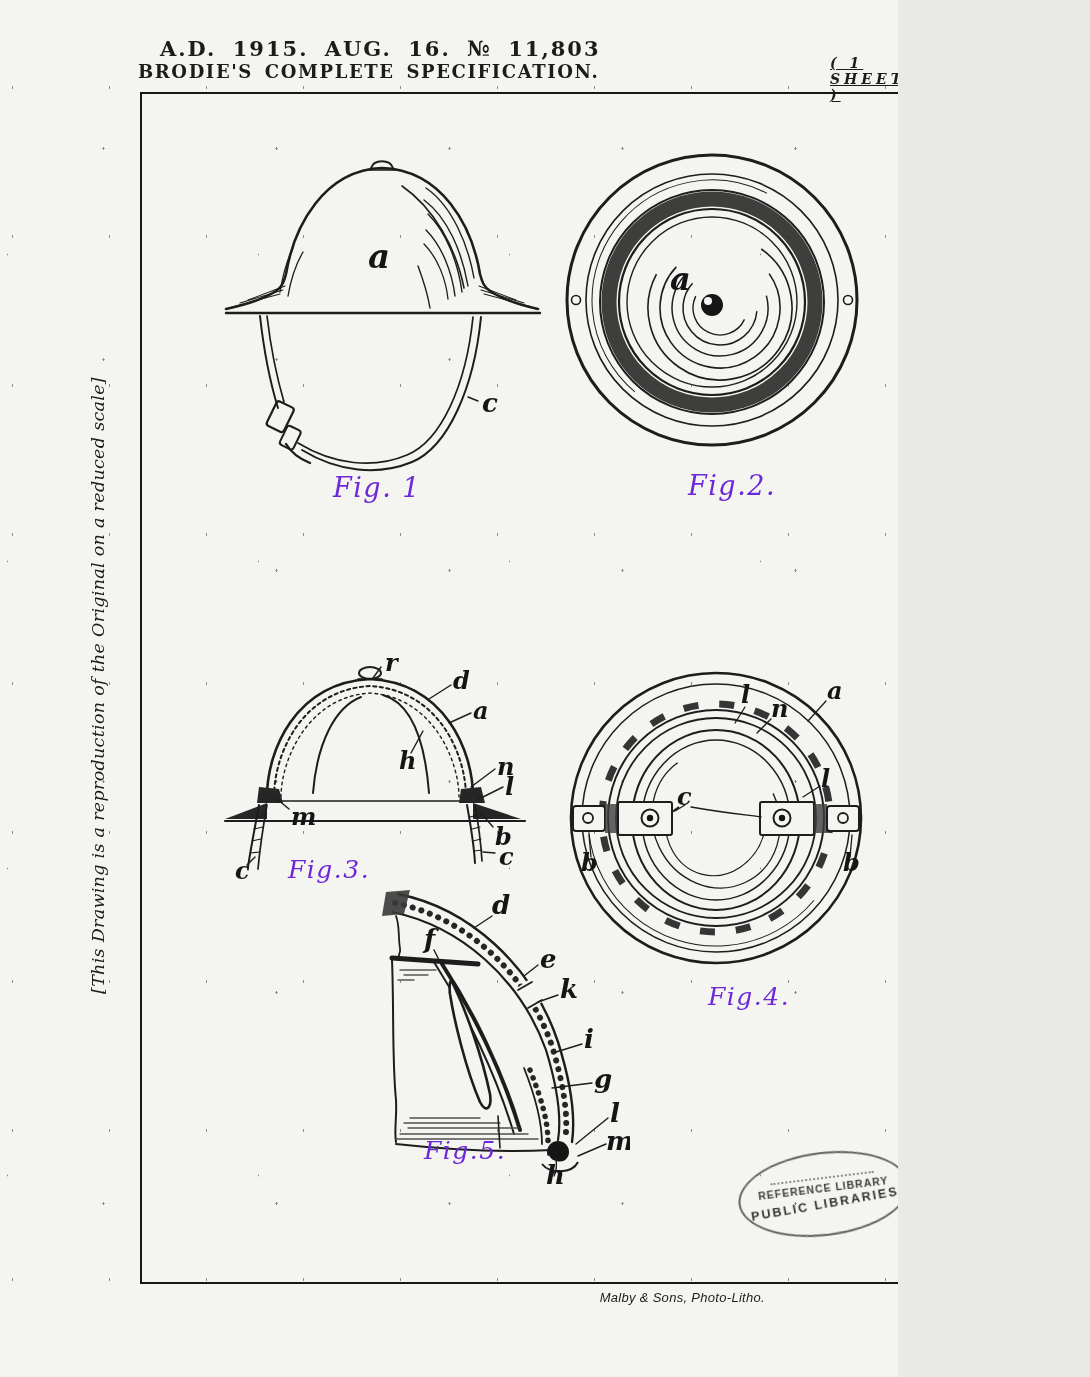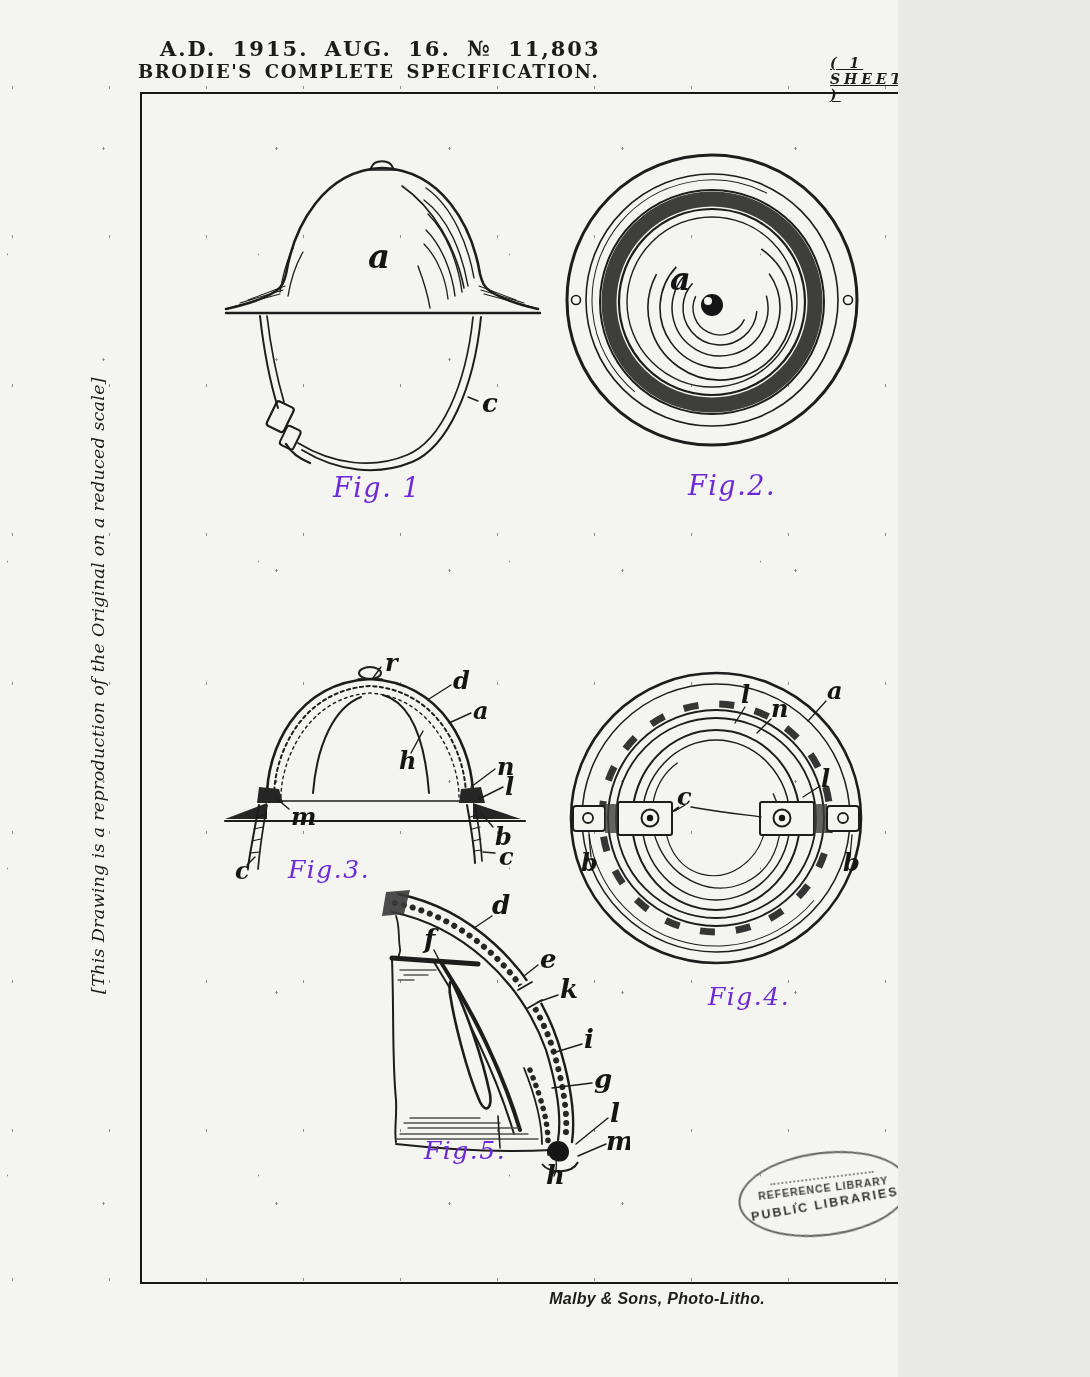--- a/index.html
+++ b/index.html
@@ -57,21 +57,21 @@
     font-family:"Liberation Sans", sans-serif; font-weight:bold;
     font-size:10.5px; letter-spacing:1px; color:#3f3f3f;
   }
   .stamp-line2 {
     font-family:"Liberation Sans", sans-serif; font-weight:bold;
     font-size:12.5px; letter-spacing:2px; color:#333; transform:rotate(-3deg);
   }
   .printer-credit {
     position:absolute; right:133px; top:1290px;
     font-family:"Liberation Sans", sans-serif;
-    font-size:16px; font-style:italic; font-weight:bold; letter-spacing:.3px;
+    font-size:13px; font-style:italic; font-weight:normal; letter-spacing:.3px;
   }
   svg text {
     font-family:"DejaVu Serif", serif; font-style:italic; font-weight:bold;
     fill:#151515;
   }
 </style>
 </head>
 <body>
 
 <div id="page">

